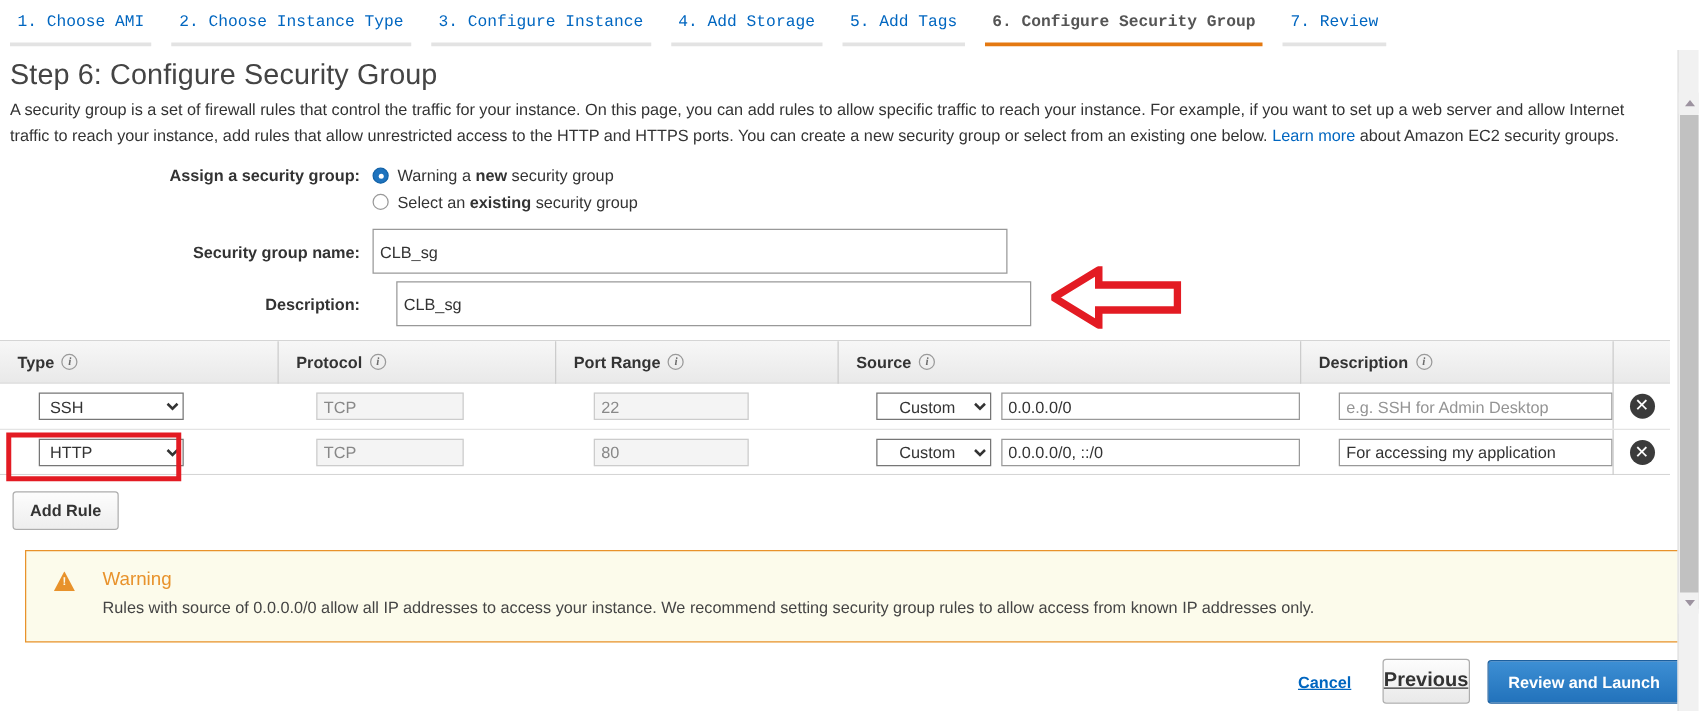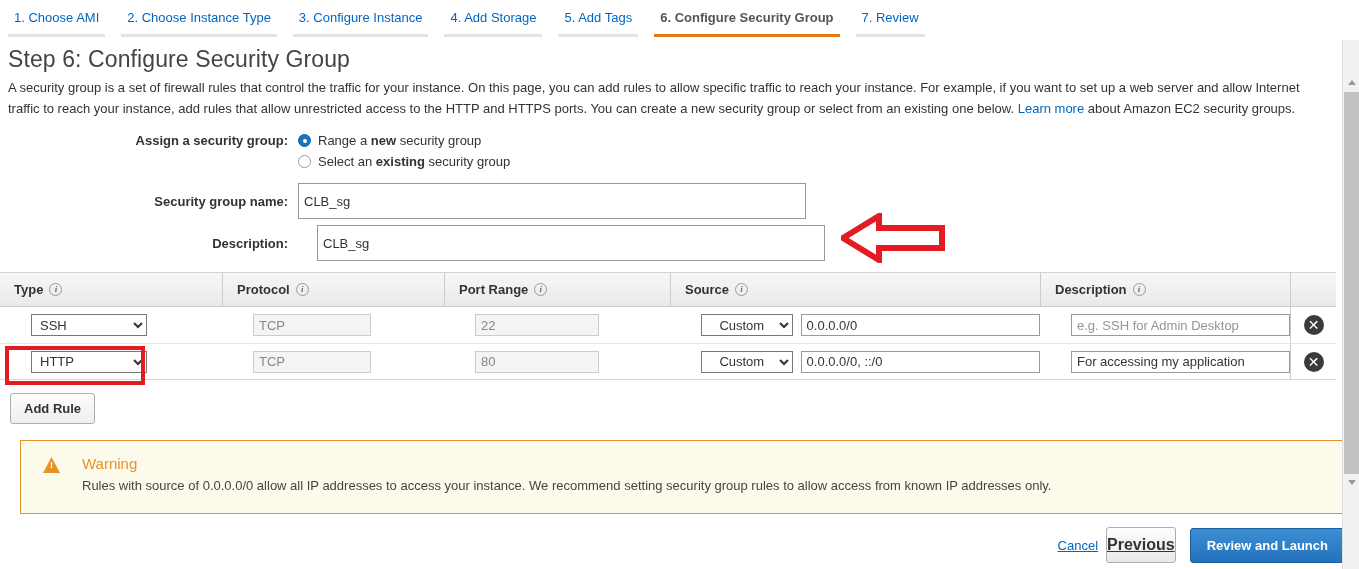--- a/index.html
+++ b/index.html
@@ -9,21 +9,21 @@
     background: #ffffff;
     font-family: "Liberation Sans", sans-serif;
     color: #333333;
     overflow: hidden;
   }
   #root { position: relative; width: 1359px; height: 569px; }
 
   
   .wizard {
     position: absolute; left: 0; top: 0; width: 1089px; height: 38px;
-    display: flex; align-items: flex-start;
+    display: flex; align-items: flex-start; font-family: Liberation Mono, monospace;
   }
   .wtab {
     position: relative;
     font-size: 13px;
     color: #0066c0;
     padding: 10px 14px 12px 14px;
     white-space: nowrap;
     cursor: pointer;
   }
   .wtab .wline {
@@ -177,22 +177,22 @@
   .warn-body { margin-left: 22px; }
   .warn-title { color: #e8922b; font-size: 15px; margin-bottom: 6px; }
   .warn-text { color: #444444; font-size: 13px; }
 
   
   .footer {
     position: absolute; right: 14px; top: 527px;
     display: flex; align-items: center;
   }
   .lnk-cancel {
-    color: #0066c0; font-size: 13px; font-weight: normal;
-    margin-right: 8px; cursor: pointer;
+    color: #0066c0; font-size: 13px; font-weight: bold;
+    margin-right: 25px; cursor: pointer;
   }
   .btn-prev {
     font-size: 16px; font-weight: bold; color: #333333;
     background: linear-gradient(#fdfdfd, #e9e9e9);
     border: 1px solid #adadad; border-radius: 3px;
     padding: 8px 0; cursor: pointer; margin-right: 14px; text-decoration: underline;
   }
   .btn-launch {
     font-size: 13px; font-weight: bold; color: #ffffff;
     background: linear-gradient(#3d8fd4, #2272bb);
@@ -265,21 +265,21 @@
     <h1 class="step-title">Step 6: Configure Security Group</h1>
 
     <p class="desc"><span>A security group is a set of firewall rules that control the traffic for your instance. On this page, you can add rules to allow specific traffic to reach your instance. For example, if you want to set up a web server and allow Internet traffic to reach your instance, add rules that allow unrestricted access to the HTTP and HTTPS ports. You can create a new security group or select from an existing one below. </span><a href="#">Learn more</a><span> about Amazon EC2 security groups.</span></p>
 
     <div class="formblock">
 
       <div class="frow">
         <div class="flabel">Assign a security group:</div>
         <label class="radio-line">
           <span class="radio checked"></span>
-          <span class="radio-txt"><span>Range a </span><b>new</b><span> security group</span></span>
+          <span class="radio-txt"><span>Warning a </span><b>new</b><span> security group</span></span>
         </label>
       </div>
 
       <div class="frow">
         <div class="flabel"></div>
         <label class="radio-line">
           <span class="radio"></span>
           <span class="radio-txt"><span>Select an </span><b>existing</b><span> security group</span></span>
         </label>
       </div>

